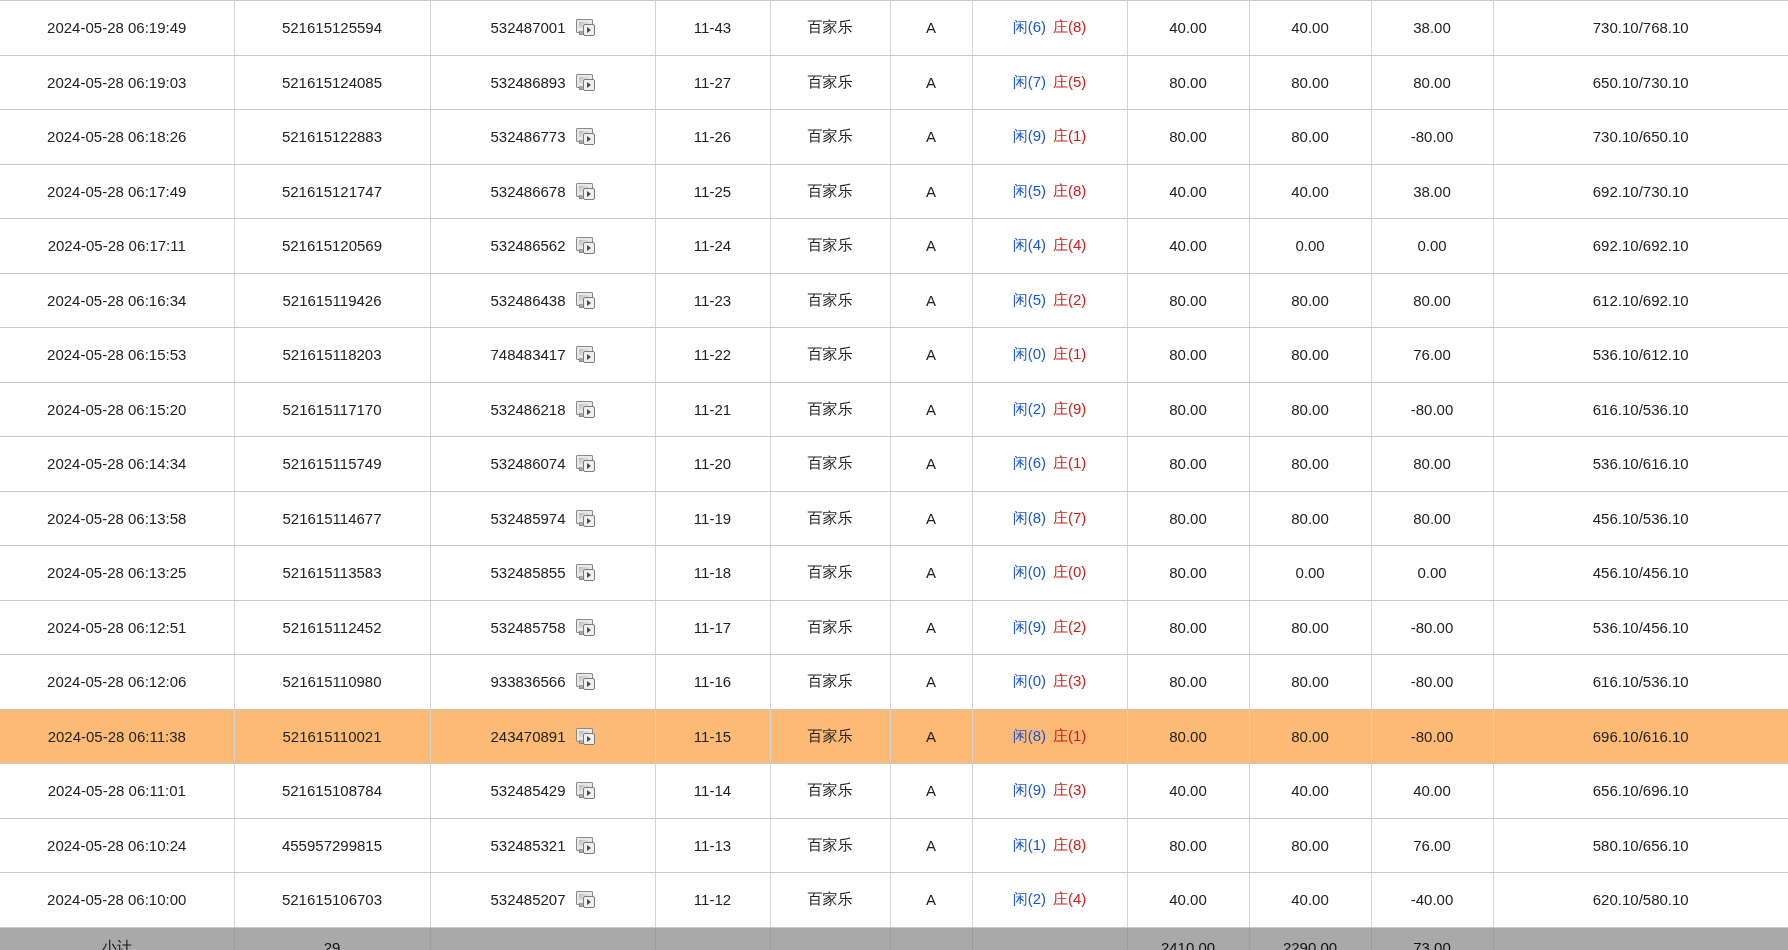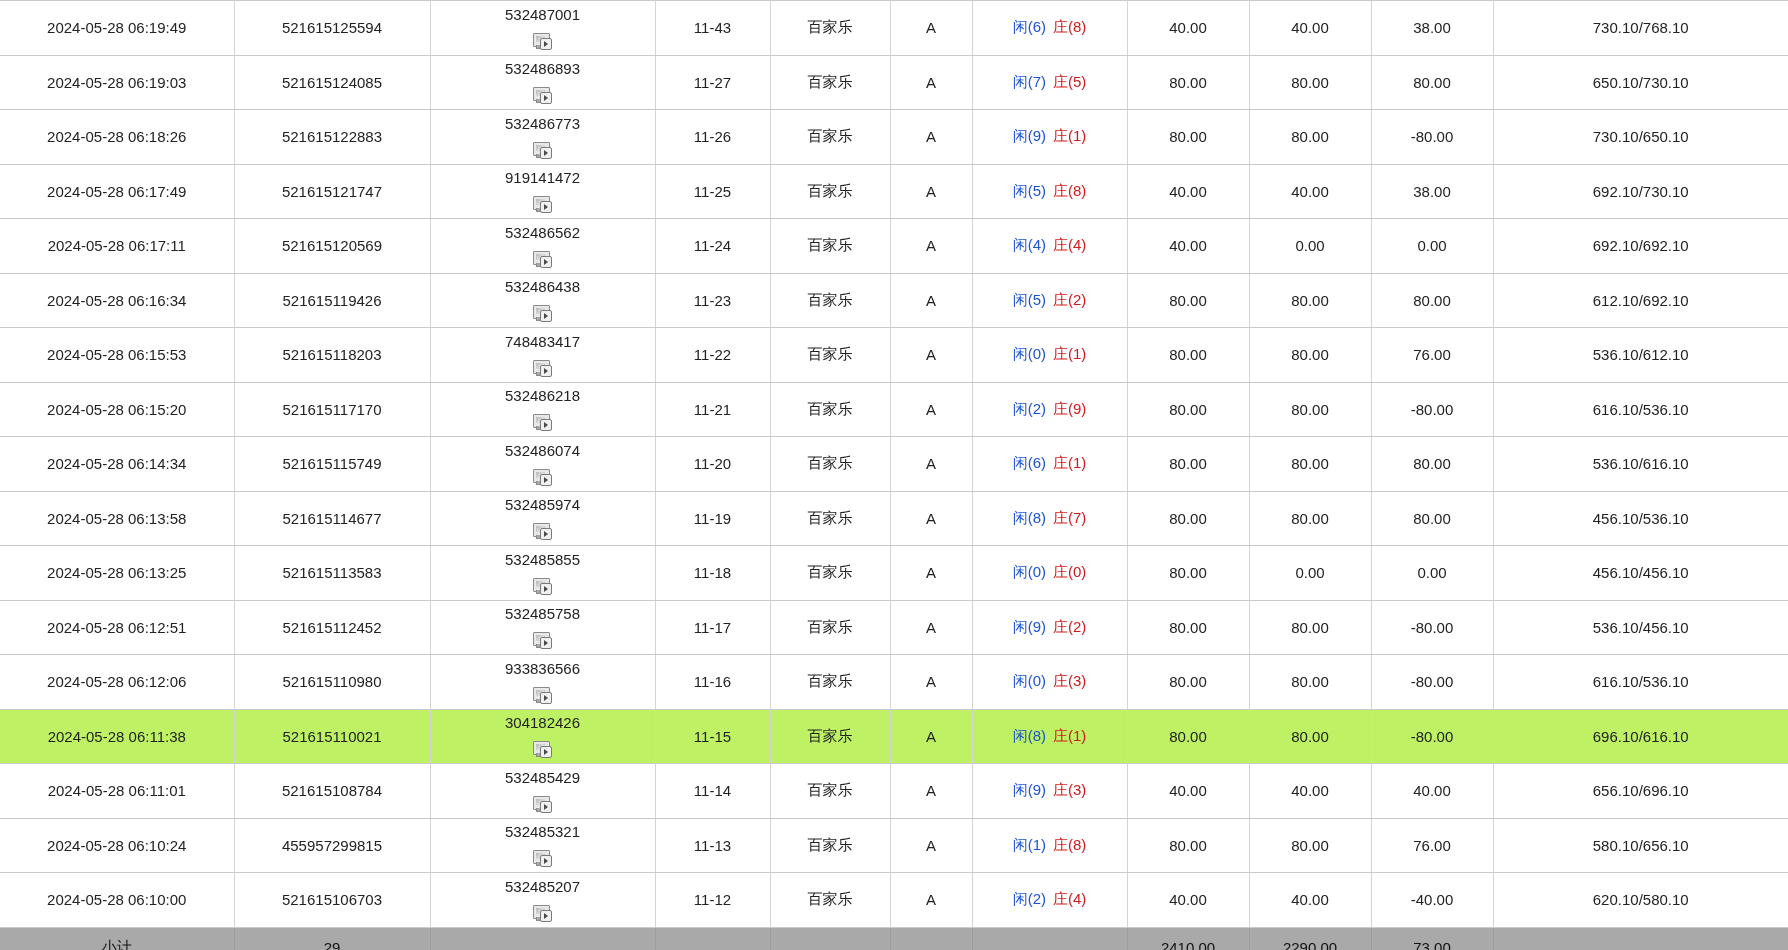--- a/index.html
+++ b/index.html
@@ -43,29 +43,28 @@
   .c-table  { width: 115px; }
   .c-game   { width: 120px; }
   .c-area   { width: 82px; }
   .c-result { width: 155px; }
   .c-bet    { width: 122px; }
   .c-valid  { width: 122px; }
   .c-win    { width: 122px; }
   .c-balance{ width: 295px; }
 
   .row-highlight td {
-    background: #bef264;
+    background: #fdba74;
   }
   .round-wrap {
     display: flex;
     align-items: center;
     justify-content: center;
     gap: 10px;
     height: 53.5px;
-    flex-direction: column;
   }
   .video-icon {
     width: 19px;
     height: 17px;
     position: relative;
     display: inline-block;
     flex: 0 0 auto;
   }
   .video-icon .scr {
     position: absolute;
@@ -205,21 +204,21 @@
         <td class="amt-blue">80.00</td>
         <td class="amt-black">80.00</td>
         <td class="amt-red">-80.00</td>
         <td>730.10/650.10</td>
       </tr>
       <tr>
         <td>2024-05-28 06:17:49</td>
         <td>521615121747</td>
         <td>
           <div class="round-wrap">
-            <span>919141472</span>
+            <span>532486678</span>
             <span class="video-icon">
               <span class="scr"></span>
               <span class="base"></span>
               <span class="play"></span>
             </span>
           </div>
         </td>
         <td>11-25</td>
         <td>百家乐</td>
         <td>A</td>
@@ -425,21 +424,21 @@
         <td class="amt-blue">80.00</td>
         <td class="amt-black">80.00</td>
         <td class="amt-red">-80.00</td>
         <td>616.10/536.10</td>
       </tr>
       <tr class="row-highlight">
         <td>2024-05-28 06:11:38</td>
         <td>521615110021</td>
         <td>
           <div class="round-wrap">
-            <span>304182426</span>
+            <span>243470891</span>
             <span class="video-icon">
               <span class="scr"></span>
               <span class="base"></span>
               <span class="play"></span>
             </span>
           </div>
         </td>
         <td>11-15</td>
         <td>百家乐</td>
         <td>A</td>

